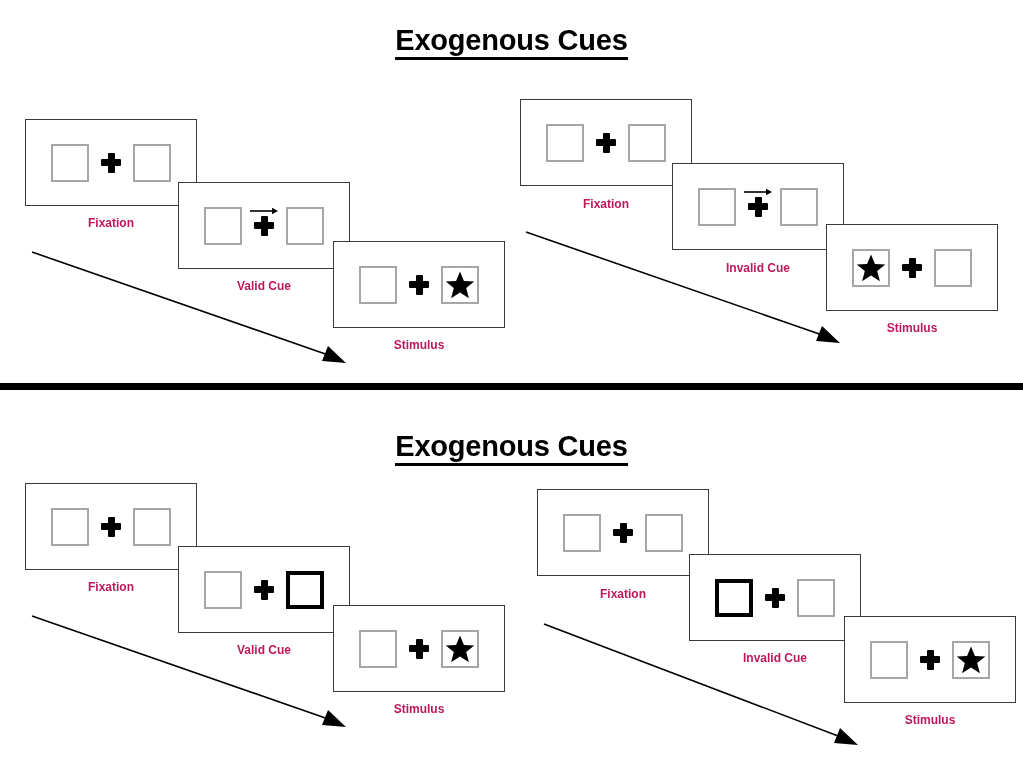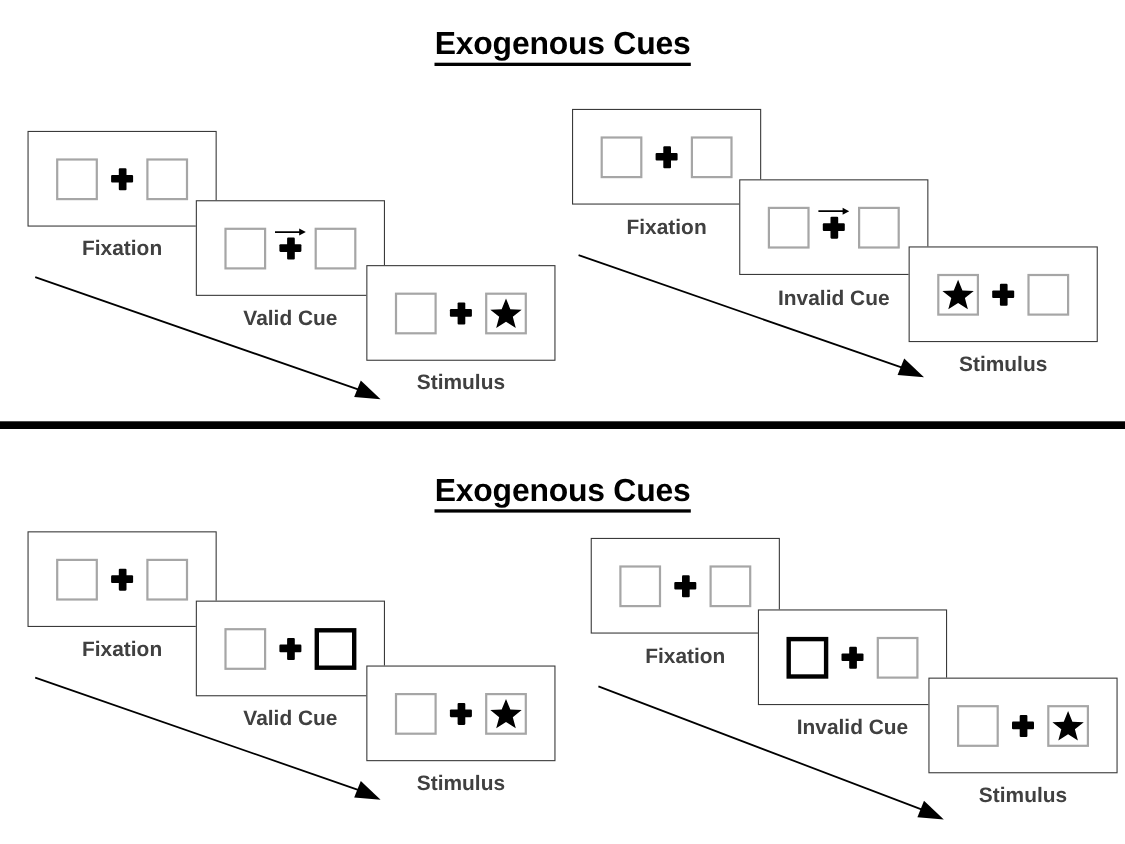--- a/index.html
+++ b/index.html
@@ -105,23 +105,23 @@
     width: 30px;
     height: 10px;
   }
 
   
   .star-svg { display: block; }
 
   
   .stage-label {
     position: absolute;
-    font-size: 19px;
+    font-size: 12px;
     font-weight: bold;
-    color: #404040;
+    color: #be185d;
     white-space: nowrap;
     text-align: center;
   }
 
   
   .flow-arrow {
     position: absolute;
     pointer-events: none;
   }
 </style>

